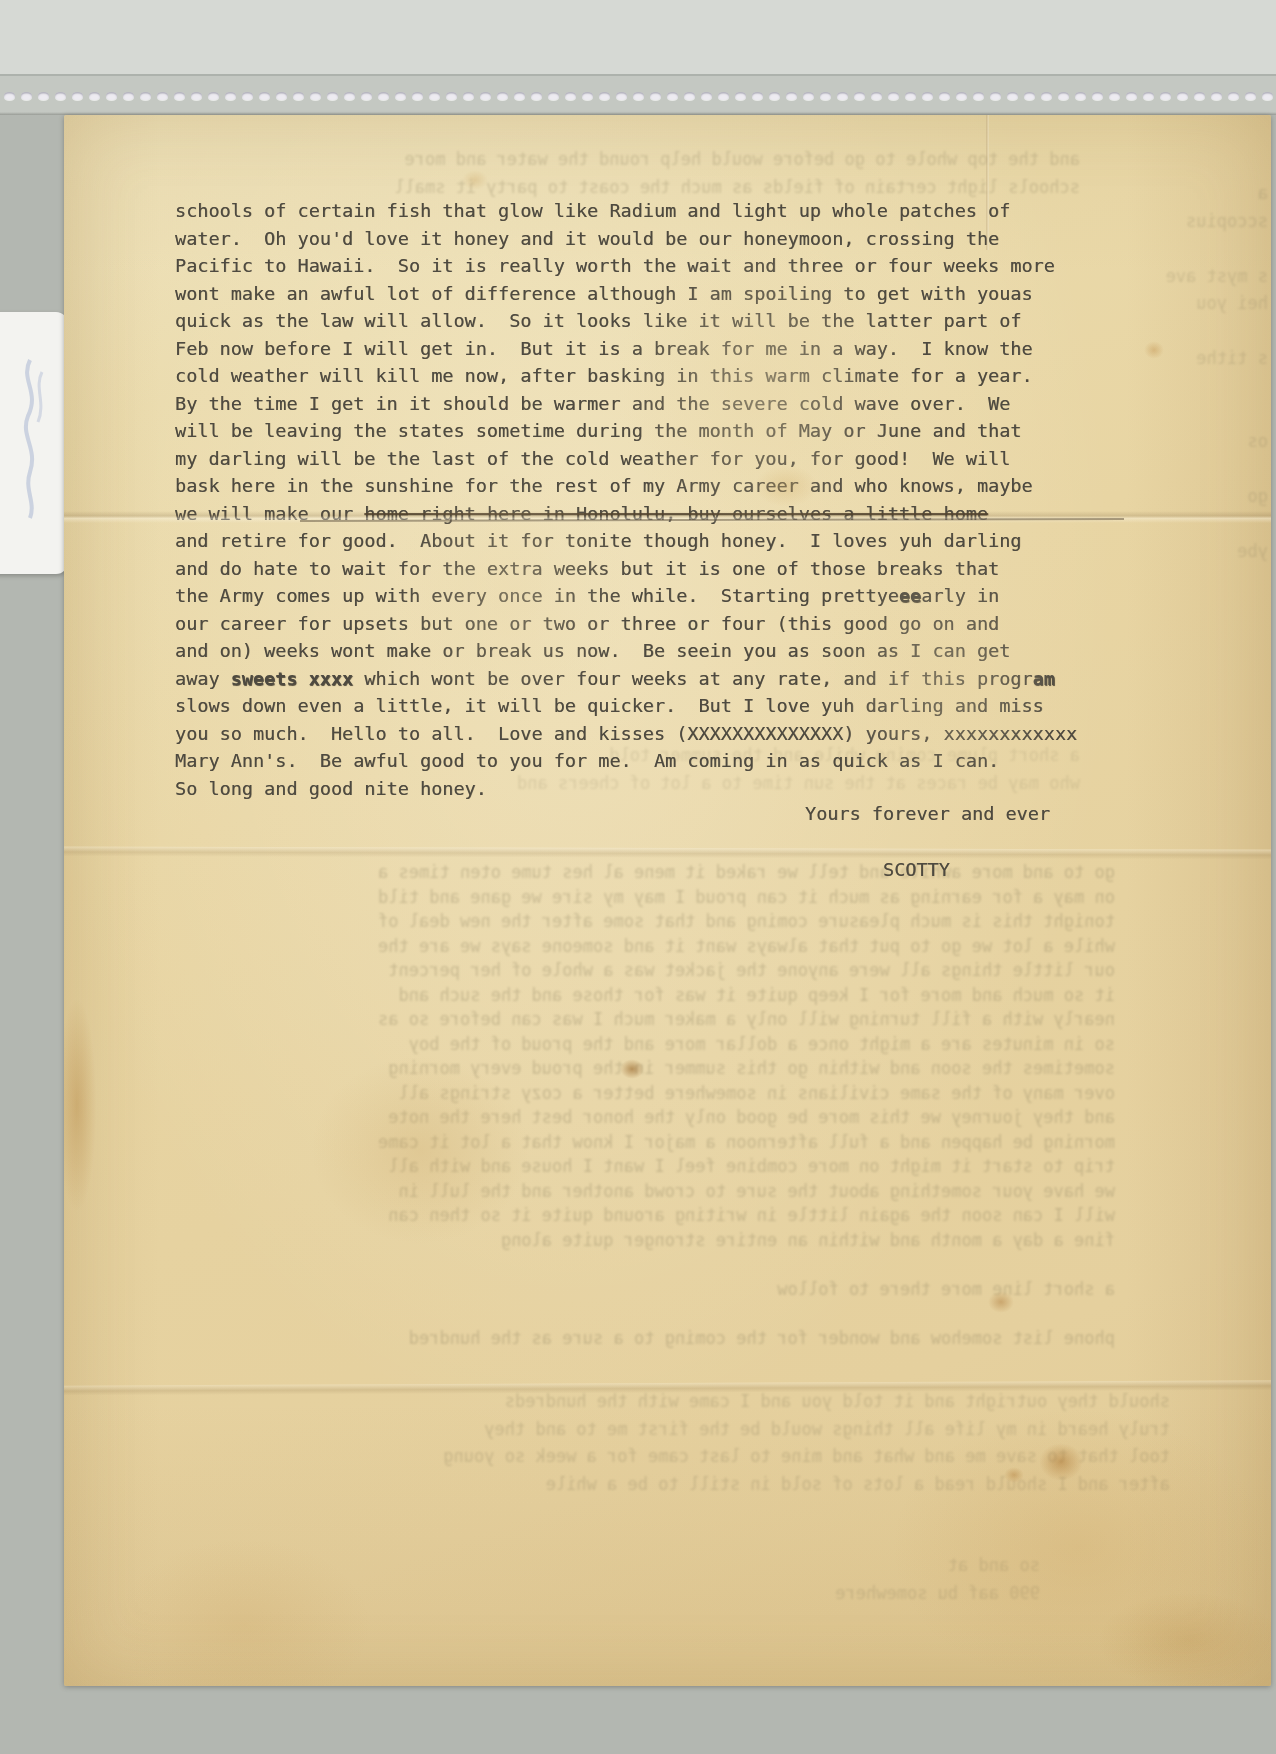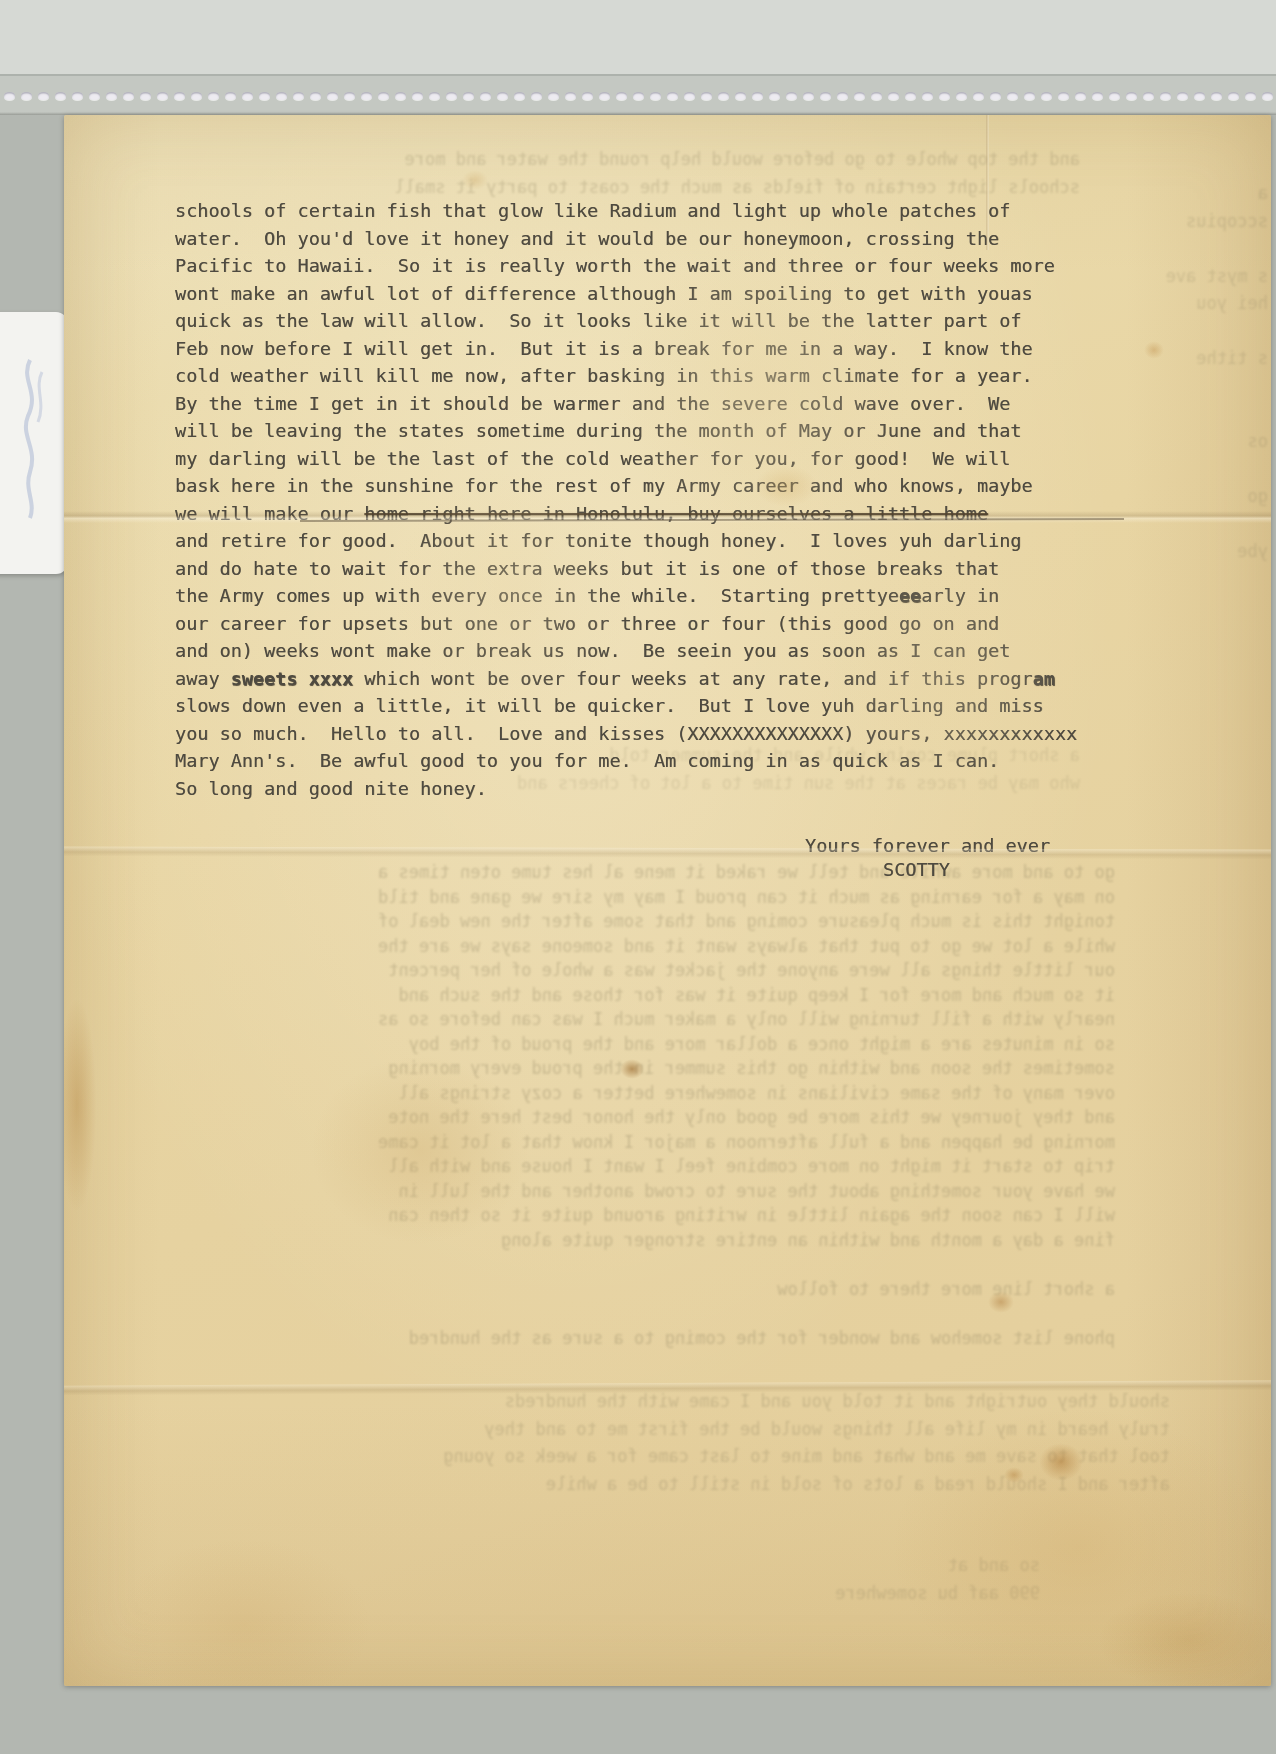--- a/index.html
+++ b/index.html
@@ -37,21 +37,21 @@
       linear-gradient(to right, rgba(170,135,80,0.10), rgba(170,135,80,0) 8%, rgba(170,135,80,0) 88%, rgba(165,125,70,0.16)),
       linear-gradient(to bottom, rgba(190,160,100,0.10), rgba(190,160,100,0) 10%, rgba(190,160,100,0) 82%, rgba(170,130,70,0.14));}
   
   .typed{font-family:"DejaVu Sans Mono",monospace;color:var(--ink);
     text-shadow:0.35px 0.45px 0.55px rgba(62,56,44,0.55);}
   .letter-body{left:111px;top:82px;font-size:18.5px;line-height:27.5px;}
   .tline{white-space:pre;}
   .seg-bold{font-weight:bold;text-shadow:0.6px 0.6px 0.7px rgba(50,45,35,0.8);}
   .seg-strike{text-decoration:line-through;text-decoration-thickness:2.2px;
     text-decoration-color:rgba(78,64,45,0.78);}
-  .closing{left:741px;top:720px;font-size:18.5px;white-space:pre;}
+  .closing{left:741px;top:688px;font-size:18.5px;white-space:pre;}
   .signature{left:819px;top:744px;font-size:18.5px;white-space:pre;text-align:center;}
   .fade-overlay{left:100px;top:80px;width:1000px;height:640px;pointer-events:none;
     background:
       radial-gradient(circle at 60% 30%, rgba(232,214,166,0.40), rgba(232,214,166,0) 20%),
       radial-gradient(circle at 35% 62%, rgba(232,214,166,0.30), rgba(232,214,166,0) 16%),
       radial-gradient(circle at 78% 75%, rgba(232,214,166,0.30), rgba(232,214,166,0) 14%);}
   
   .bleed{transform:scaleX(-1);filter:blur(0.8px);color:var(--bleed);
     font-family:"DejaVu Sans Mono",monospace;font-size:17px;white-space:pre;pointer-events:none;}
   .bleed div{white-space:pre;}

